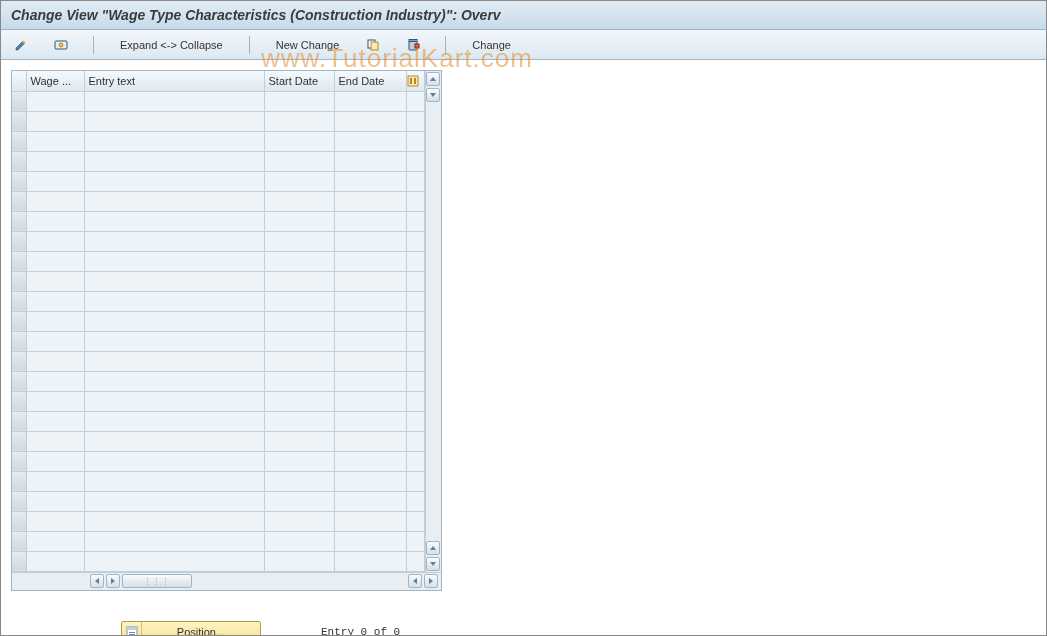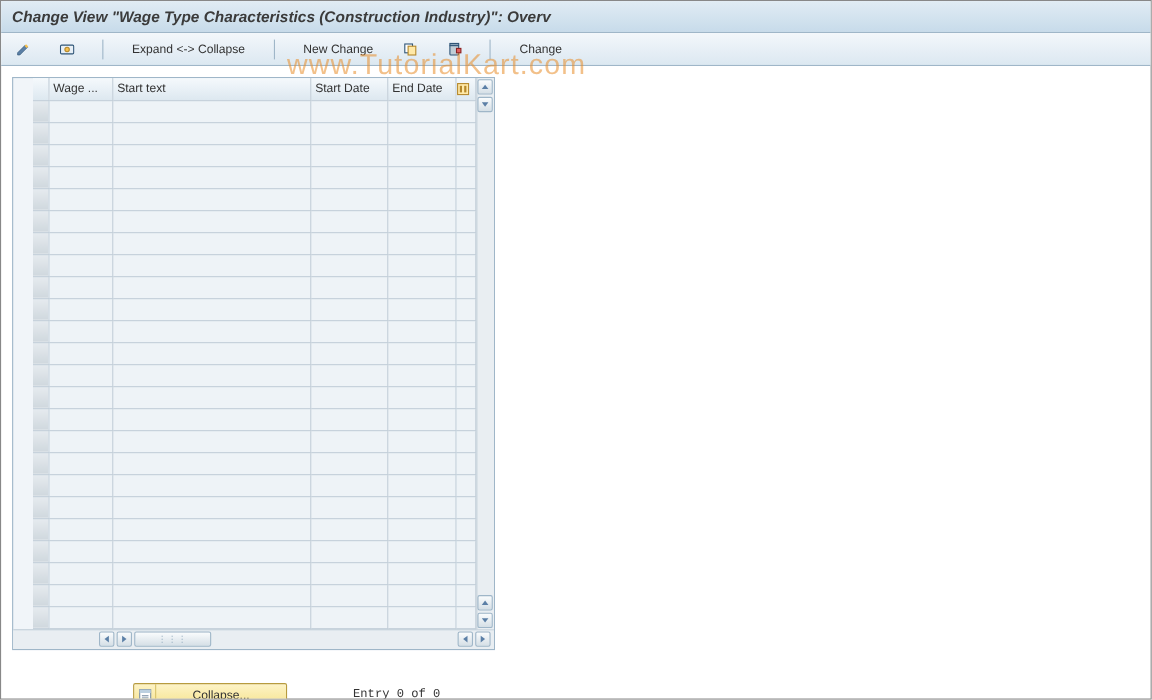--- a/index.html
+++ b/index.html
@@ -52,21 +52,20 @@
     padding: 10px;
   }
   .table-wrap {
     display: inline-block;
     border: 1px solid #9fb6c8;
     position: relative;
     background: #f1f5f9;
   }
   .table-area {
     display:flex;
-    margin-left:18px;
   }
   .grid {
     border-collapse: collapse;
   }
   .grid th, .grid td {
     border: 1px solid #c2cfd9;
     height: 20px;
     font-weight: normal;
     text-align: left;
     padding: 0 4px;
@@ -220,23 +219,23 @@
 </div>
 
 <div class="content">
   <div class="table-wrap">
     <div class="table-area">
       <table class="grid">
         <thead>
           <tr>
             <th class="rowsel-h"></th>
             <th style="width:58px">Wage ...</th>
-            <th style="width:180px">Start text</th>
+            <th style="width:180px">Entry text</th>
             <th style="width:70px">Start Date</th>
-            <th style="width:62px">End Date</th>
+            <th style="width:72px">End Date</th>
             <th class="config">
               <svg width="12" height="12" viewBox="0 0 12 12">
                   <rect x="1" y="1" width="10" height="10" fill="#ffe9a8" stroke="#b5882a"></rect>
                   <rect x="3" y="3" width="2" height="6" fill="#b5882a"></rect>
                   <rect x="7" y="3" width="2" height="6" fill="#b5882a"></rect>
                 </svg>
             </th>
           </tr>
         </thead>
         <tbody id="tbody">
@@ -488,19 +487,19 @@
   <div class="footer-row">
     <div class="pos-btn">
       <span class="pos-icon">
         <svg width="14" height="14" viewBox="0 0 14 14">
             <rect x="2" y="2" width="10" height="10" fill="#fff" stroke="#7a8fa3"></rect>
             <rect x="2" y="2" width="10" height="3" fill="#bcd0e0"></rect>
             <rect x="4" y="7" width="6" height="1" fill="#7a8fa3"></rect>
             <rect x="4" y="9" width="6" height="1" fill="#7a8fa3"></rect>
           </svg>
       </span>
-      <span class="pos-label">Collapse...</span>
+      <span class="pos-label">Position...</span>
     </div>
     <span class="entry-txt">Entry 0 of 0</span>
   </div>
 </div>
 
 <div class="watermark">www.TutorialKart.com</div>
 
 </body></html>

